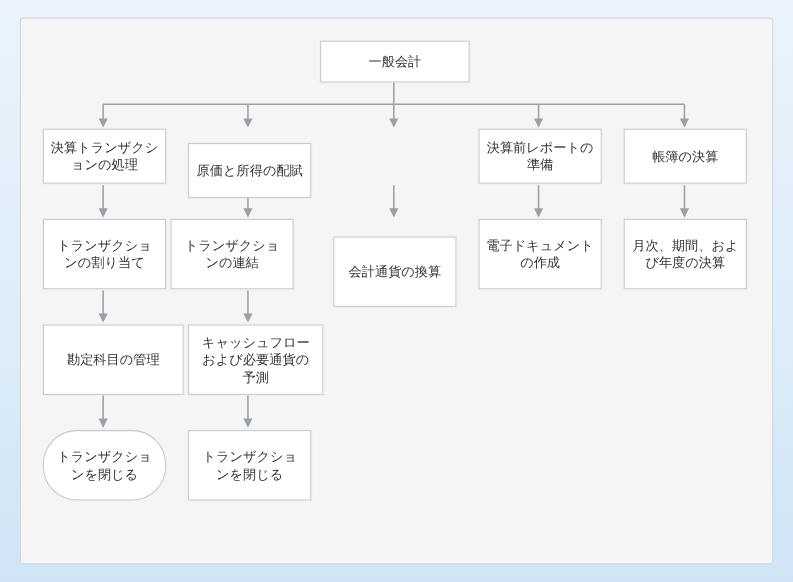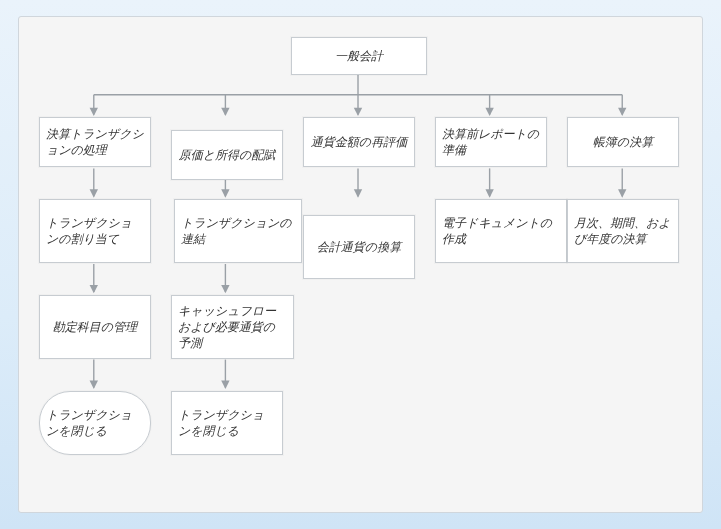--- a/index.html
+++ b/index.html
@@ -17,25 +17,24 @@
     background:#f5f5f5;
     border:1px solid #d0d6dc;
     border-radius:3px;
   }
   .node{
     position:absolute;
     background:#ffffff;
     border:1px solid #c7ccd1;
     box-shadow:0 0 0 1px rgba(0,0,0,0.02);
     display:flex;align-items:center;justify-content:center;
-    text-align:left;
+    text-align:center;
     padding:4px 6px;
     line-height:1.35;
     box-sizing:border-box;
-    font-style:italic;
   }
   svg.connectors{
     position:absolute;left:0;top:0;width:100%;height:100%;
     pointer-events:none;
   }
 </style>
 </head>
 <body>
 
 <div class="panel">
@@ -69,29 +68,28 @@
       <line x1="340" y1="152" x2="340" y2="180" marker-end="url(#arr)"></line>
       <line x1="472" y1="152" x2="472" y2="180" marker-end="url(#arr)"></line>
       <line x1="605" y1="152" x2="605" y2="180" marker-end="url(#arr)"></line>
     </g>
   </svg>
 
   <div class="node" style="left:272px;top:20px;width:136px;height:38px;">一般会計</div>
 
   <div class="node" style="left:20px; top:100px;width:112px;height:50px;">決算トランザクションの処理</div>
   <div class="node" style="left:152px;top:100px;width:112px;height:50px;margin-top:13px;">原価と所得の配賦</div>
-  <div class="node" style="left:284px;top:100px;width:112px;height:50px;">通貨金額の再評価</div>
   <div class="node" style="left:416px;top:100px;width:112px;height:50px;">決算前レポートの準備</div>
   <div class="node" style="left:548px;top:100px;width:112px;height:50px;">帳簿の決算</div>
 
   <div class="node" style="left:20px; top:182px;width:112px;height:64px;">トランザクションの割り当て</div>
-  <div class="node" style="left:155px;top:182px;width:128px;height:64px;">トランザクションの連結</div>
+  <div class="node" style="left:136px;top:182px;width:112px;height:64px;">トランザクションの連結</div>
   <div class="node" style="left:284px;top:182px;width:112px;height:64px;margin-top:16px;">会計通貨の換算</div>
-  <div class="node" style="left:416px;top:182px;width:132px;height:64px;">電子ドキュメントの作成</div>
+  <div class="node" style="left:416px;top:182px;width:112px;height:64px;">電子ドキュメントの作成</div>
   <div class="node" style="left:548px;top:182px;width:112px;height:64px;">月次、期間、および年度の決算</div>
 
-  <div class="node" style="left:20px; top:278px;width:112px;height:64px;">勘定科目の管理</div>
+  <div class="node" style="left:20px; top:278px;width:128px;height:64px;">勘定科目の管理</div>
   <div class="node" style="left:152px;top:278px;width:123px;height:64px;">キャッシュフローおよび必要通貨の予測</div>
 
   <div class="node" style="left:20px; top:374px;width:112px;height:64px;border-radius:31px;">トランザクションを閉じる</div>
   <div class="node" style="left:152px;top:374px;width:112px;height:64px;">トランザクションを閉じる</div>
 
 </div>
 
 </body></html>

